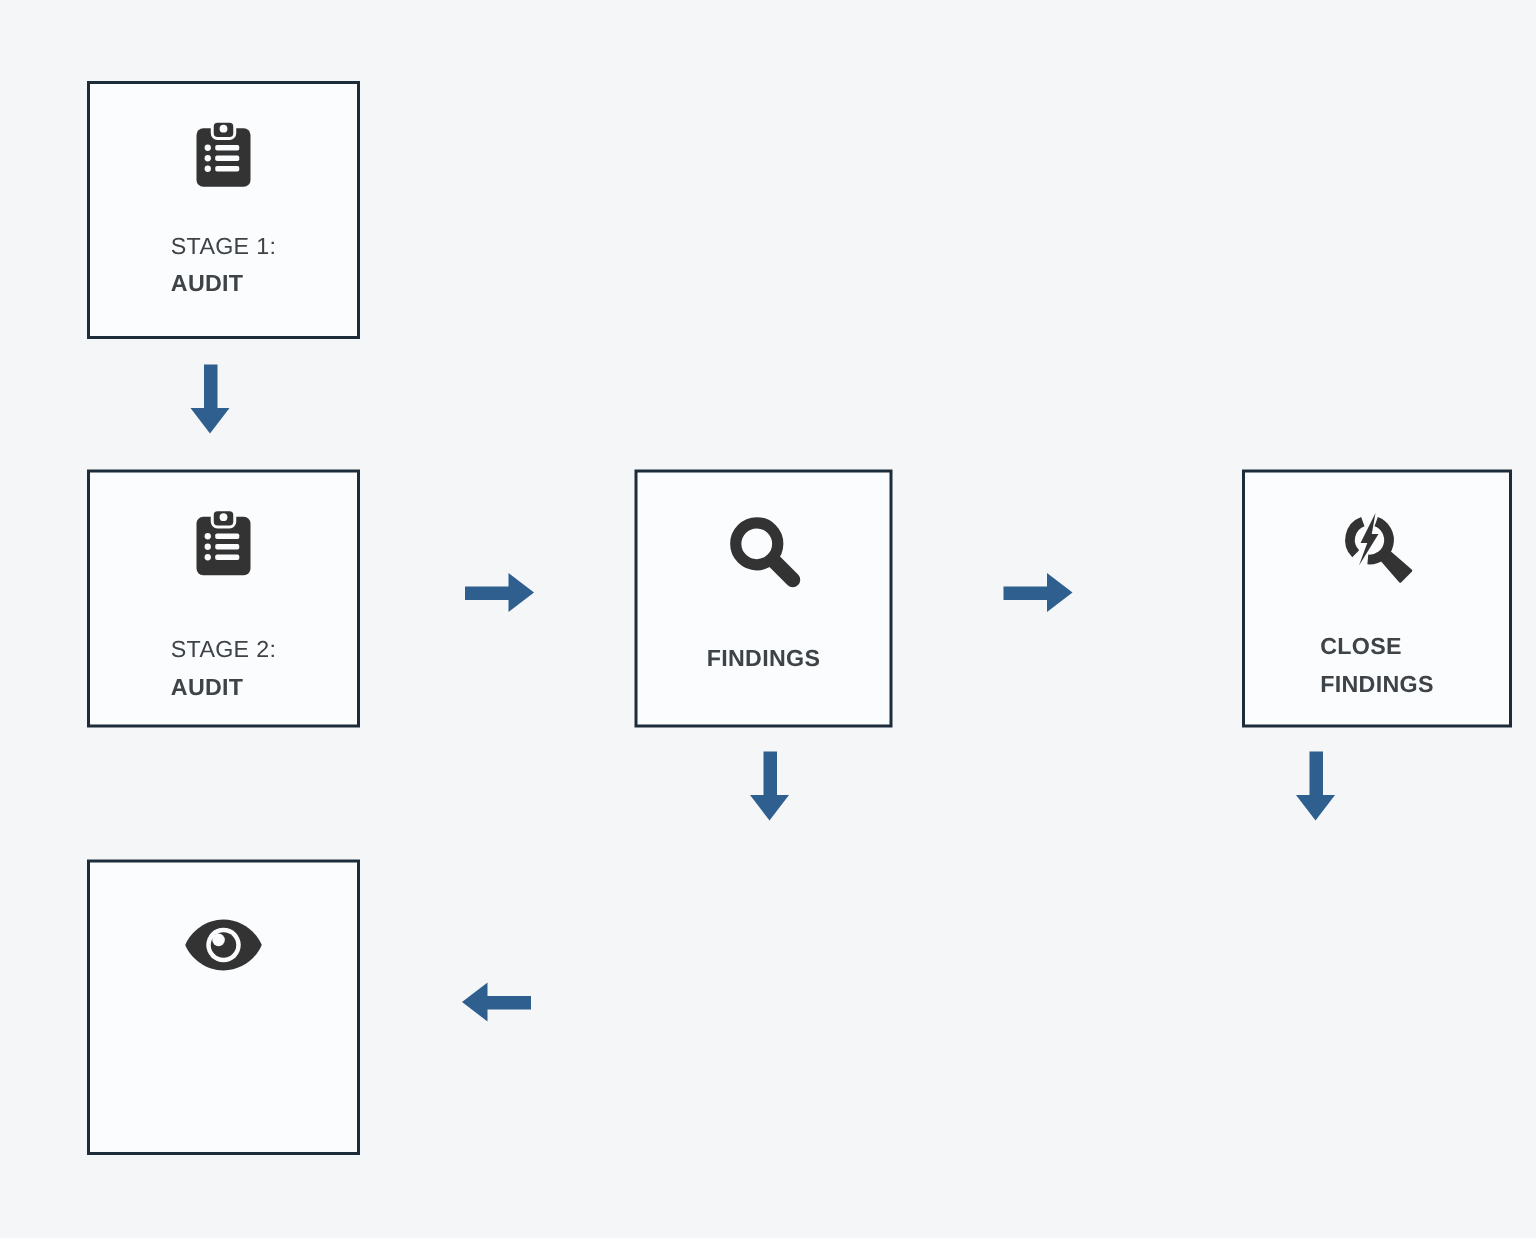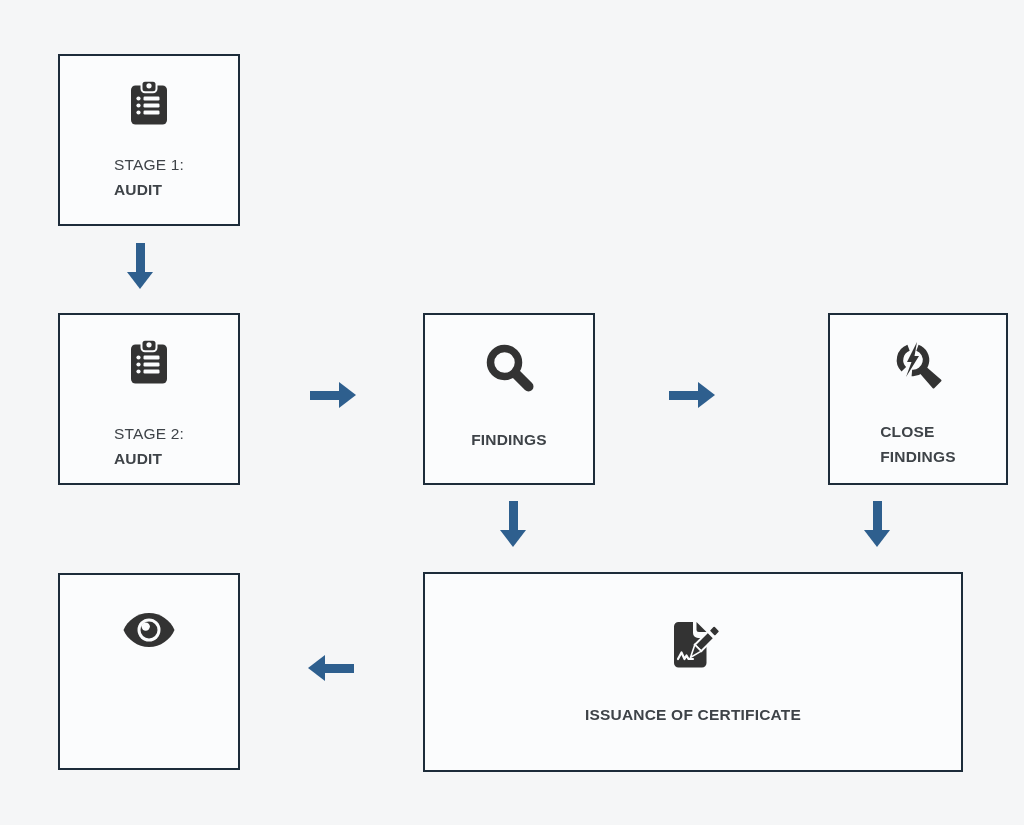--- a/index.html
+++ b/index.html
@@ -115,35 +115,20 @@
         <polygon class="fg" points="24,1 14,21 18.5,21 13,36 26,15 21.5,15"></polygon>
         <polygon class="fg" points="32.5,26.5 47.5,39.5 40.5,46.5 27.5,31.5" stroke="var(--icon)" stroke-width="2" stroke-linejoin="round"></polygon>
       </svg>
     </span>
     <div class="label">
       <div class="lb">CLOSE</div>
       <div class="lb">FINDINGS</div>
     </div>
   </div>
 
-  <div class="node n-issuance">
-    <span class="icon">
-      <svg width="54" height="54" viewBox="0 0 54 54">
-        <path class="fg" d="M8,8.5 a4.5,4.5 0 0 1 4.5,-4.5 H27 v11 a5,5 0 0 0 5,5 h8.5 V45 a4.5,4.5 0 0 1 -4.5,4.5 h-23.5 A4.5,4.5 0 0 1 8,45 Z"></path>
-        <path class="fg" d="M30.5,4 l10,10 h-7.5 a2.5,2.5 0 0 1 -2.5,-2.5 Z"></path>
-        <polygon class="fg" points="41.8,13.8 48.2,20.2 35.2,33.2 28.8,26.8" stroke="var(--node-bg)" stroke-width="2"></polygon>
-        <polygon class="fg" points="28.8,26.8 35.2,33.2 24.5,39.5" stroke="var(--node-bg)" stroke-width="1.6"></polygon>
-        <rect class="fg" x="44" y="9" width="9" height="8" rx="2" transform="rotate(45 48.5 13)" stroke="var(--node-bg)" stroke-width="2"></rect>
-        <path class="sbg" d="M12,41 L15.5,34.5 L18.5,41 L20.5,37.5 L22.5,41 L27,41" stroke-width="2.2" stroke-linecap="round" stroke-linejoin="round"></path>
-      </svg>
-    </span>
-    <div class="label">
-      <div class="lb">ISSUANCE OF CERTIFICATE</div>
-    </div>
-  </div>
 
   <div class="node n-yearly">
     <span class="icon">
       <svg width="54" height="38" viewBox="0 0 54 38">
         <path class="fg" d="M27,2 C15.5,2 5.5,9.5 1.5,19 C5.5,28.5 15.5,36 27,36 C38.5,36 48.5,28.5 52.5,19 C48.5,9.5 38.5,2 27,2 Z"></path>
         <circle class="bg" cx="27" cy="19" r="11.5"></circle>
         <circle class="fg" cx="27" cy="19" r="8.5"></circle>
         <circle class="bg" cx="23.7" cy="15.6" r="4.2"></circle>
       </svg>
     </span>

